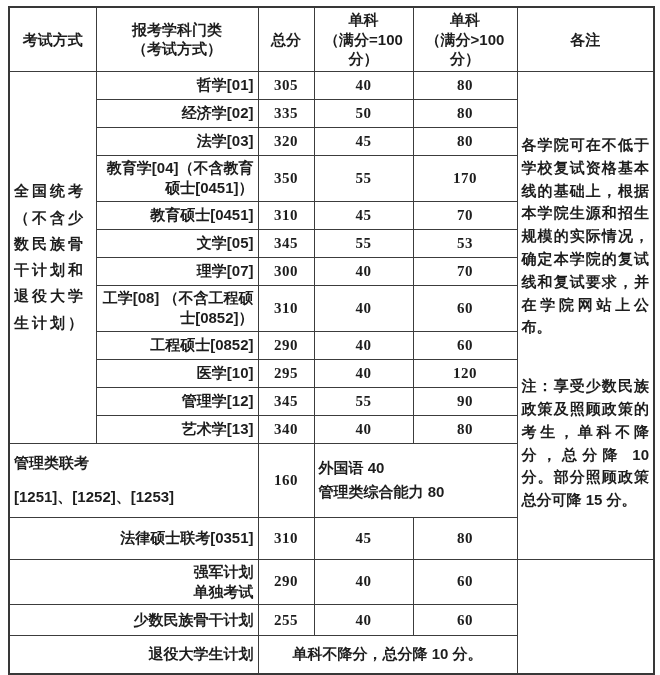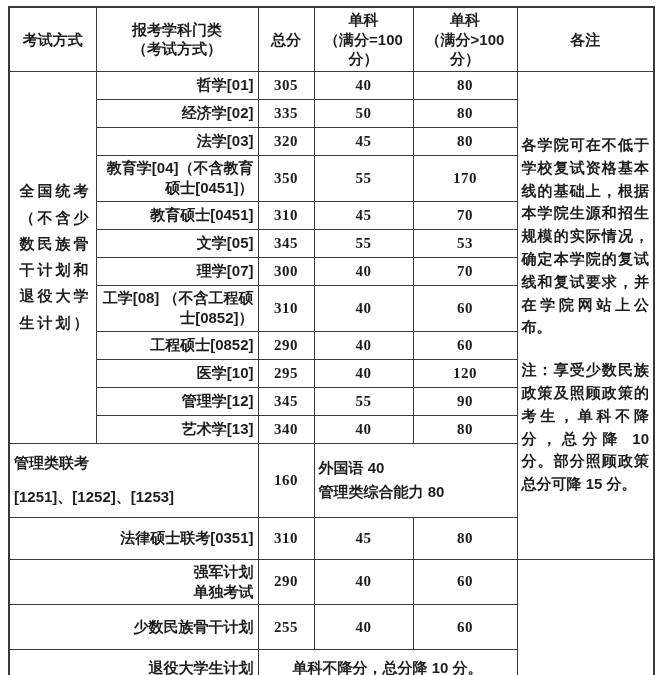--- a/index.html
+++ b/index.html
@@ -36,54 +36,54 @@
     white-space: pre-line;
     line-height: 1.3;
     font-size: 14.5px;
   }
   
   tr.r-s  { height: 28px; }
   tr.r-d  { height: 46px; margin-left: 20px; }
   tr.r-mg { height: 66px; }
   tr.r-law { height: 42px; padding-left: 37px; }
   tr.r-mil { height: 45px; }
-  tr.r-min { height: 45px; }
+  tr.r-min { height: 31px; }
   tr.r-vet { height: 38px; }
 
   .cat {
     text-align: right;
     vertical-align: middle;
     padding-left: 7px;
     white-space: pre-line;
     line-height: 1.35;
   }
   .num {
     text-align: center;
     vertical-align: middle;
     font-family: Liberation Serif, serif;
     font-size: 15.5px;
     letter-spacing: 0.5px;
   }
   .exam-method {
-    text-align: right;
+    text-align: left;
     vertical-align: middle;
     white-space: pre-line;
     line-height: 1.75;
     letter-spacing: 3px;
     padding: 0 1px;
     font-size: 15px;
   }
   .notes-cell {
     vertical-align: middle;
     text-align: left;
     padding: 6px 7px;
     line-height: 1.52;
     font-size: 14.8px;
   }
-  .notes-cell .para { text-align: justify; }
+  .notes-cell .para { text-align: justify; margin-top: 16px; }
   .notes-cell .para-gap { height: 20px; }
   .subjects-cell {
     text-align: left;
     vertical-align: middle;
     padding-left: 12px;
     white-space: pre-line;
     line-height: 1.6;
   }
   .mg-label {
     text-align: left;

